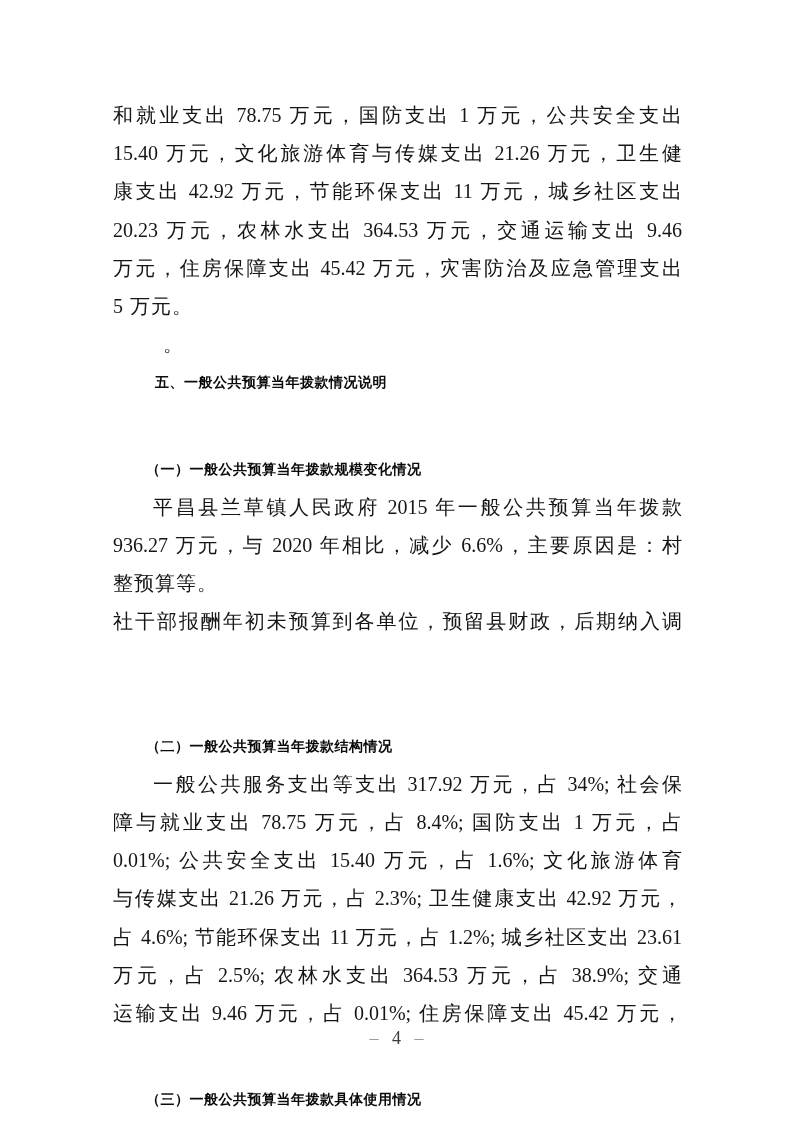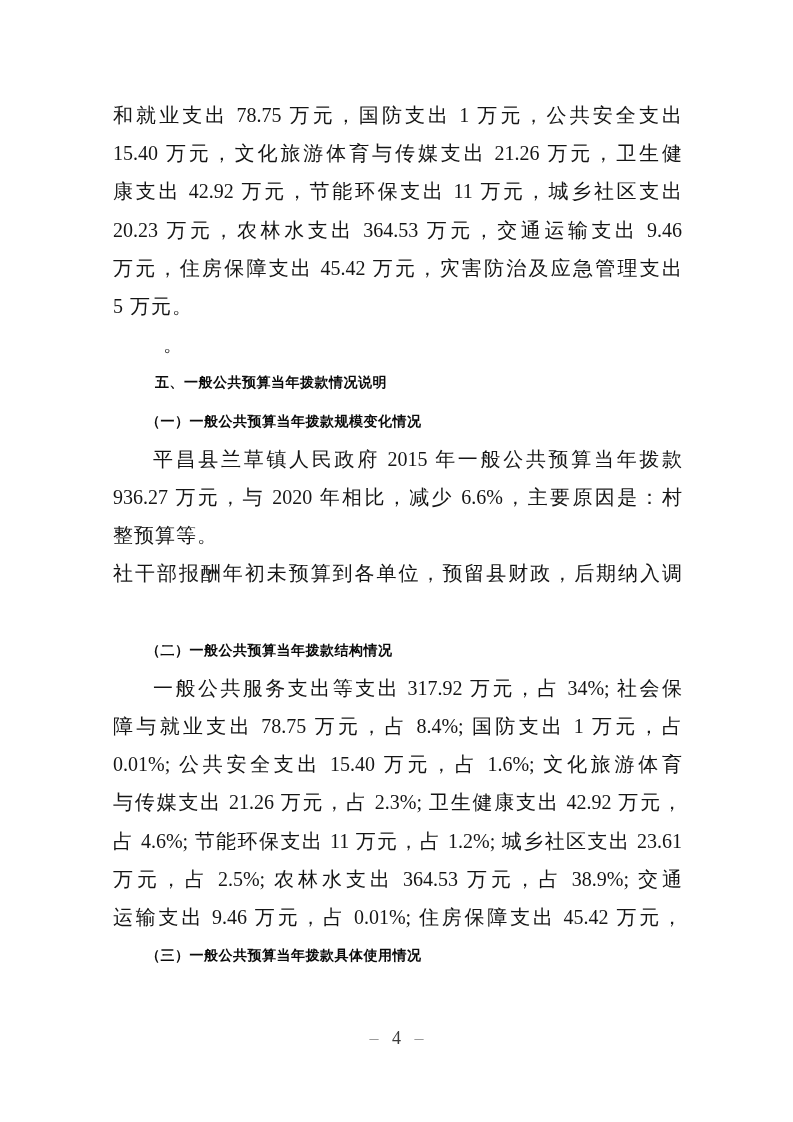--- a/index.html
+++ b/index.html
@@ -39,21 +39,21 @@
     font-weight:bold;
     font-size:14px;
     line-height:38.2px;
     height:38.2px;
     color:#0a0a0a;
     letter-spacing:0.5px;
     text-align:left;
     text-align-last:left;
   }
   .h-num{text-indent:42px;}
-  .h-bracket{text-indent:33px;}
+  .h-bracket{text-indent:33px;margin-top:48px;}
   .blank-line{height:38.2px;}
   .footer{
     position:absolute;
     left:0;top:1026px;
     width:100%;
     text-align:center;
     font-size:18px;
     line-height:24px;
   }
   .footer .dash{color:#979797;letter-spacing:0;}

